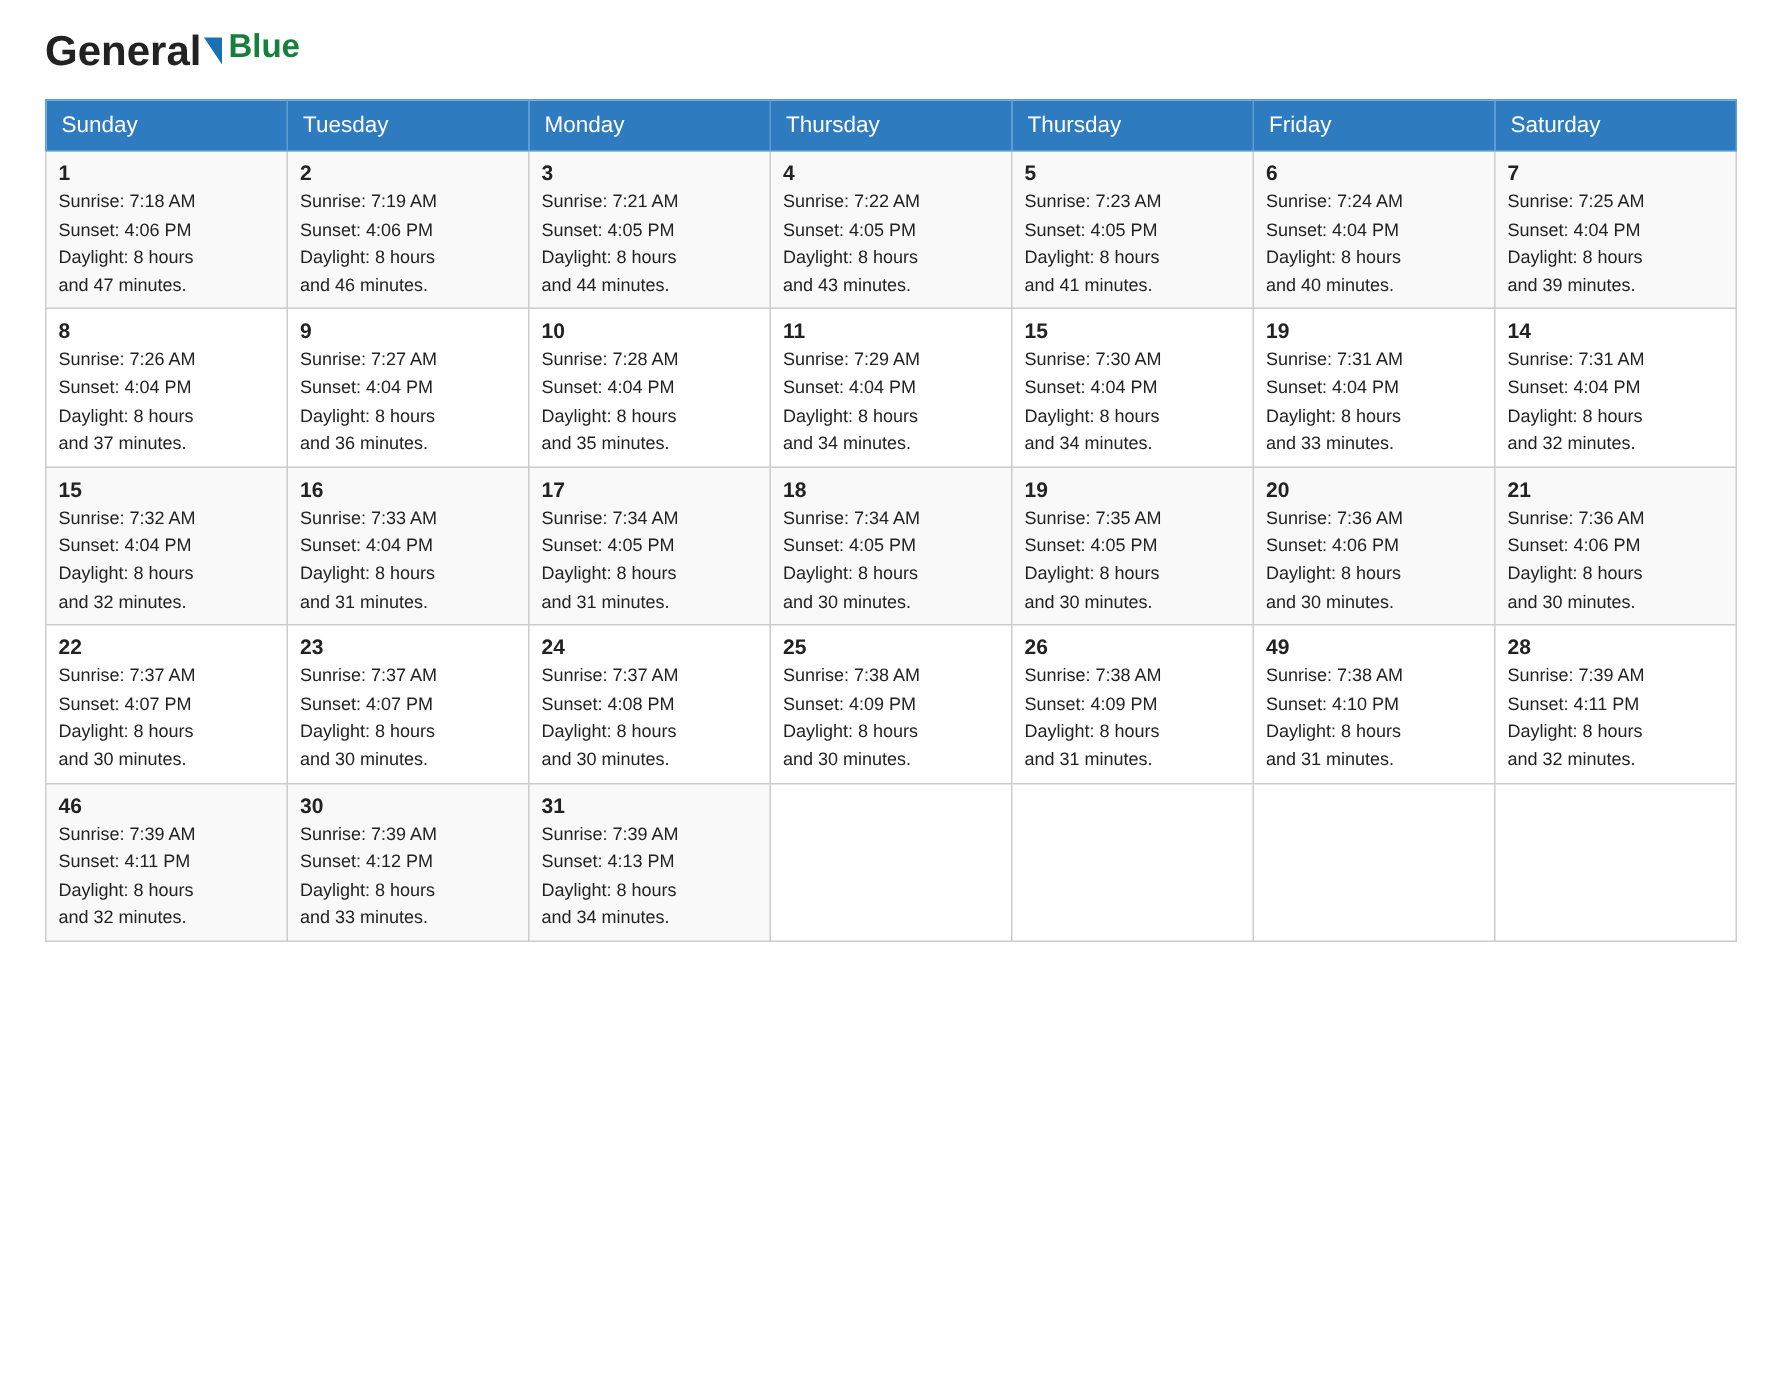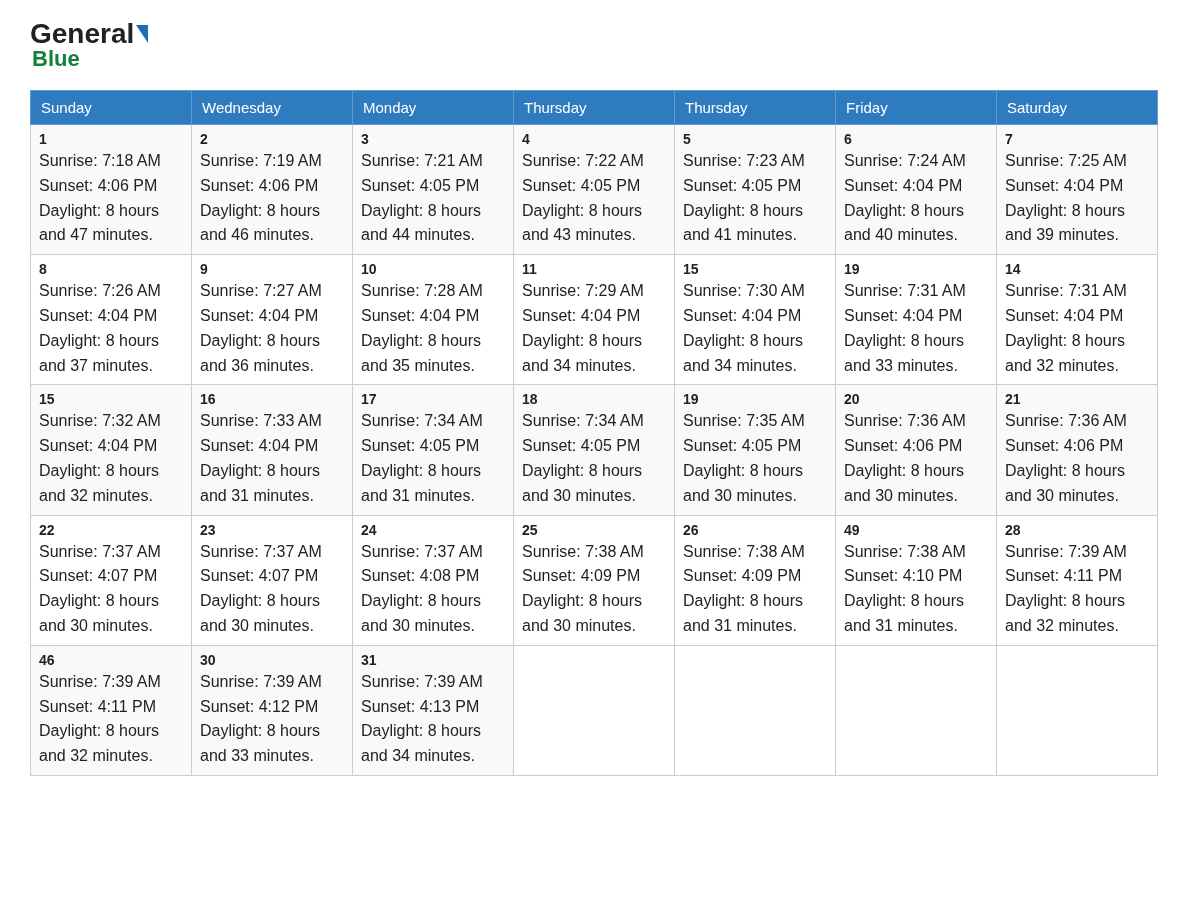--- a/index.html
+++ b/index.html
@@ -14,21 +14,21 @@
 
     
     .header {
       display: flex;
       justify-content: space-between;
       align-items: flex-start;
       margin-bottom: 18px;
     }
     .logo {
       display: flex;
-      flex-direction: column;
+      flex-direction: row;
       align-items: flex-start;
     }
     .logo-text {
       display: flex;
       align-items: center;
       font-size: 28px;
       font-weight: bold;
       color: #222;
       line-height: 1;
     }
@@ -93,21 +93,21 @@
     }
     .calendar tr:nth-child(even) td {
       background-color: #fff;
     }
     .day-number {
       font-size: 14px;
       font-weight: bold;
       margin-bottom: 2px;
     }
     .day-info {
-      font-size: 16px;
+      font-size: 12px;
       line-height: 1.55;
       color: #222;
     }
     .empty-cell {
       background: #fff !important;
     }
   </style>
 </head>
 <body>
 
@@ -122,21 +122,21 @@
   <div class="title-block">
     <div class="month-year"></div>
     <div class="location"></div>
   </div>
 </div>
 
 <table class="calendar">
   <thead>
     <tr>
     <th>Sunday</th>
-        <th>Wednesday</th>
+        <th>Tuesday</th>
         <th>Monday</th>
         <th>Thursday</th>
         <th>Thursday</th>
         <th>Friday</th>
         <th>Saturday</th>
       </tr>
   </thead>
   <tbody id="calendar-body">
   <tr>
         <td>

